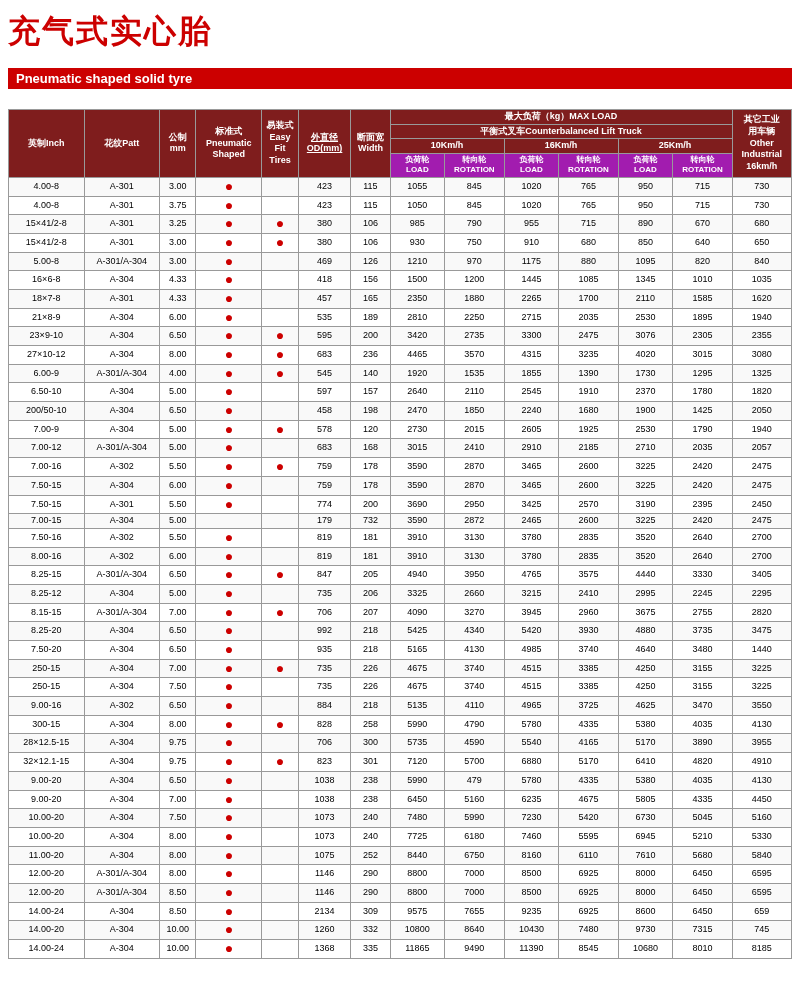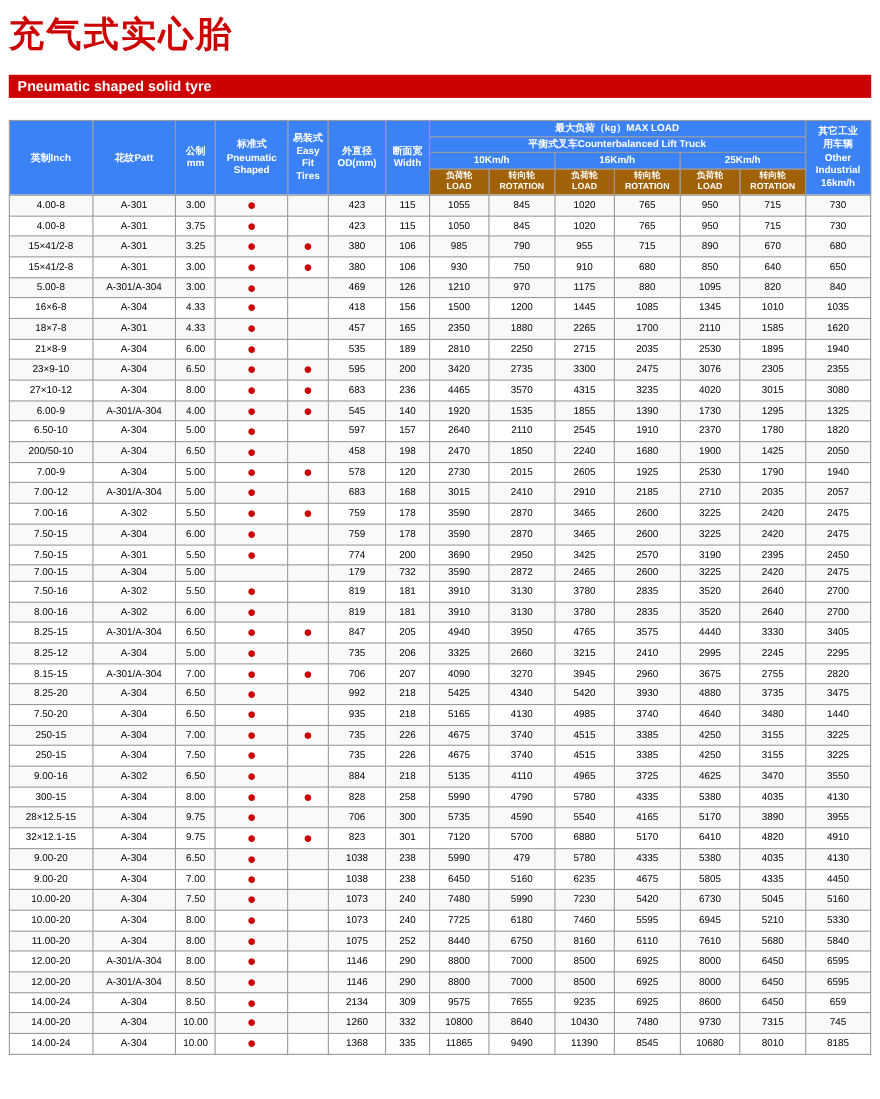--- a/index.html
+++ b/index.html
@@ -37,43 +37,43 @@
       font-size: 9px;
     }
     th, td {
       border: 1px solid #999;
       text-align: center;
       padding: 1px 2px;
       line-height: 1.3;
       vertical-align: middle;
     }
     .header-row th {
-      background: #3b82f6;
+      background: #7f1d1d;
       color: #fff;
       font-weight: bold;
       margin-left: 25px;
     }
     .subheader2-row th {
-      background: #a16207;
+      background: #a21caf;
       color: #fff;
       font-size: 8px;
     }
     .dot {
       color: #cc0000;
       font-size: 14px;
       line-height: 1;
     }
     tbody tr:nth-child(odd) { background: #f9f9f9; }
     tbody tr:nth-child(even) { background: #fff; }
     .col-inch { width: 58px; }
     .col-patt { width: 58px; }
     .col-mm { width: 28px; }
     .col-pneumatic { width: 28px; text-align: center; }
     .col-easy { width: 28px; }
-    .col-od { width: 38px; }
+    .col-od { width: 38px; text-decoration: underline; }
     .col-width { width: 30px; }
     .col-data { width: 42px; }
   </style>
 </head>
 <body>
 
 <div class="page-wrapper">
   <div class="title-chinese">充气式实心胎</div>
   <div class="title-english-bar">Pneumatic shaped solid tyre</div>
 

